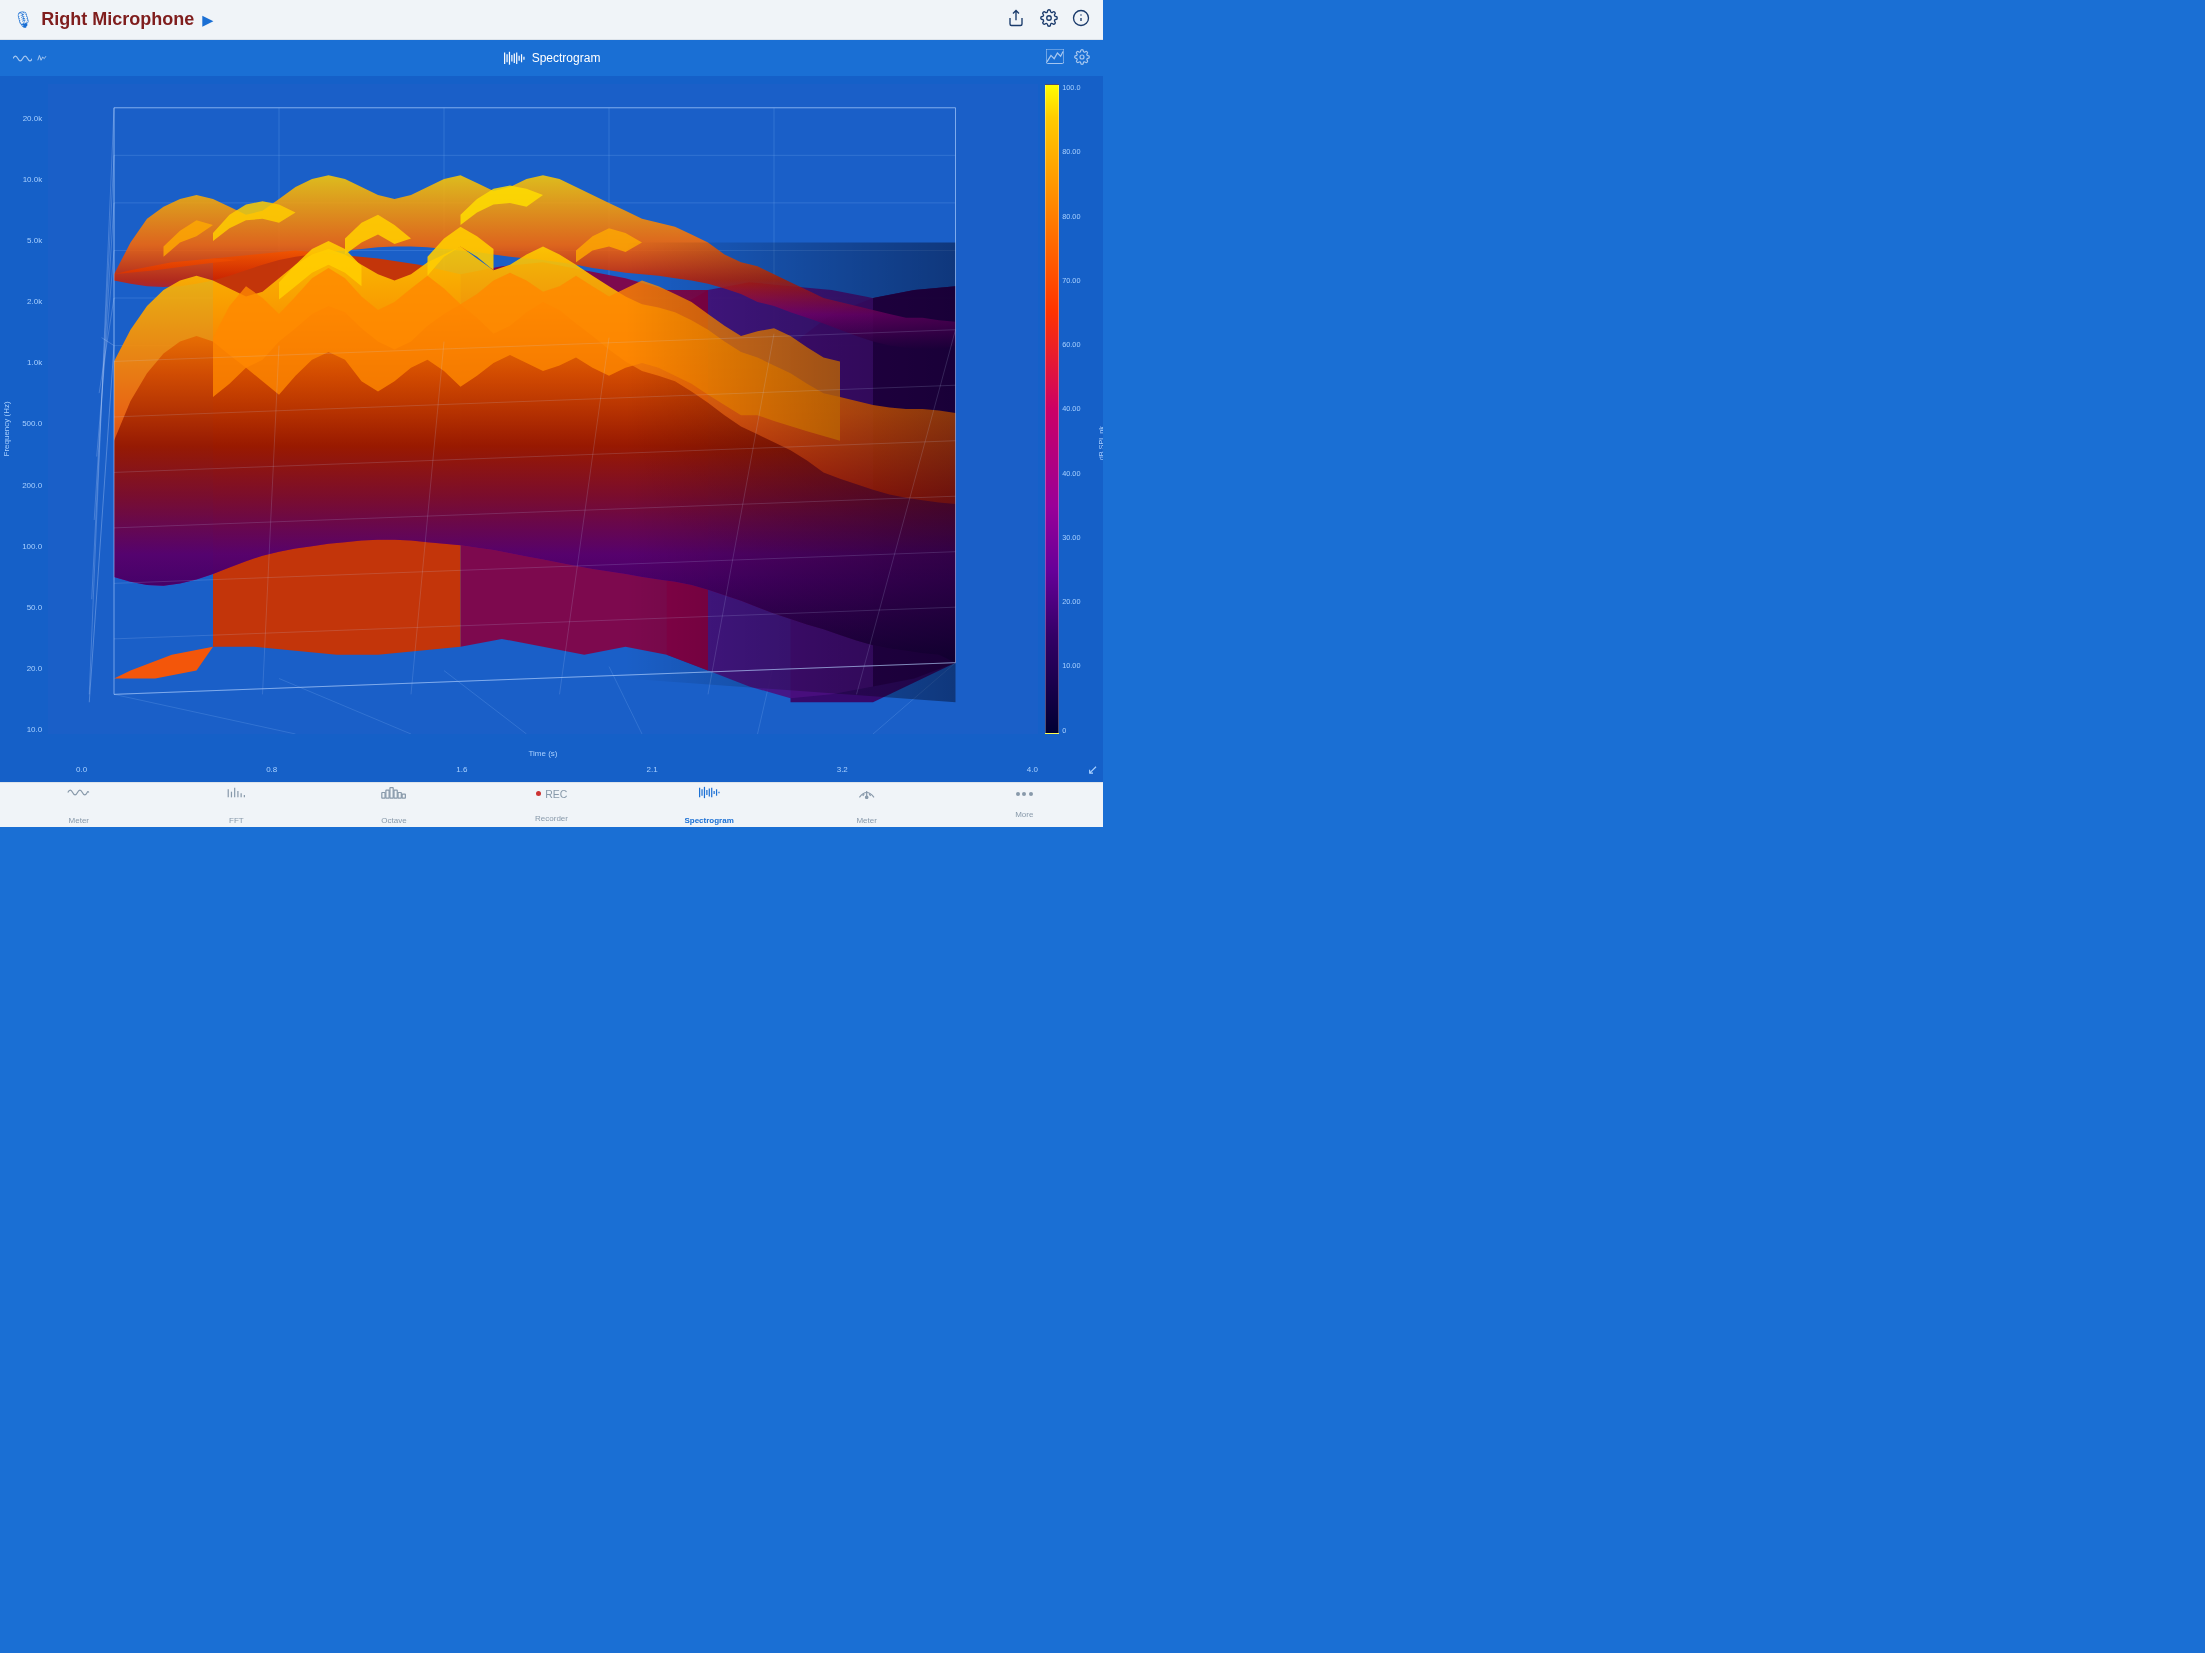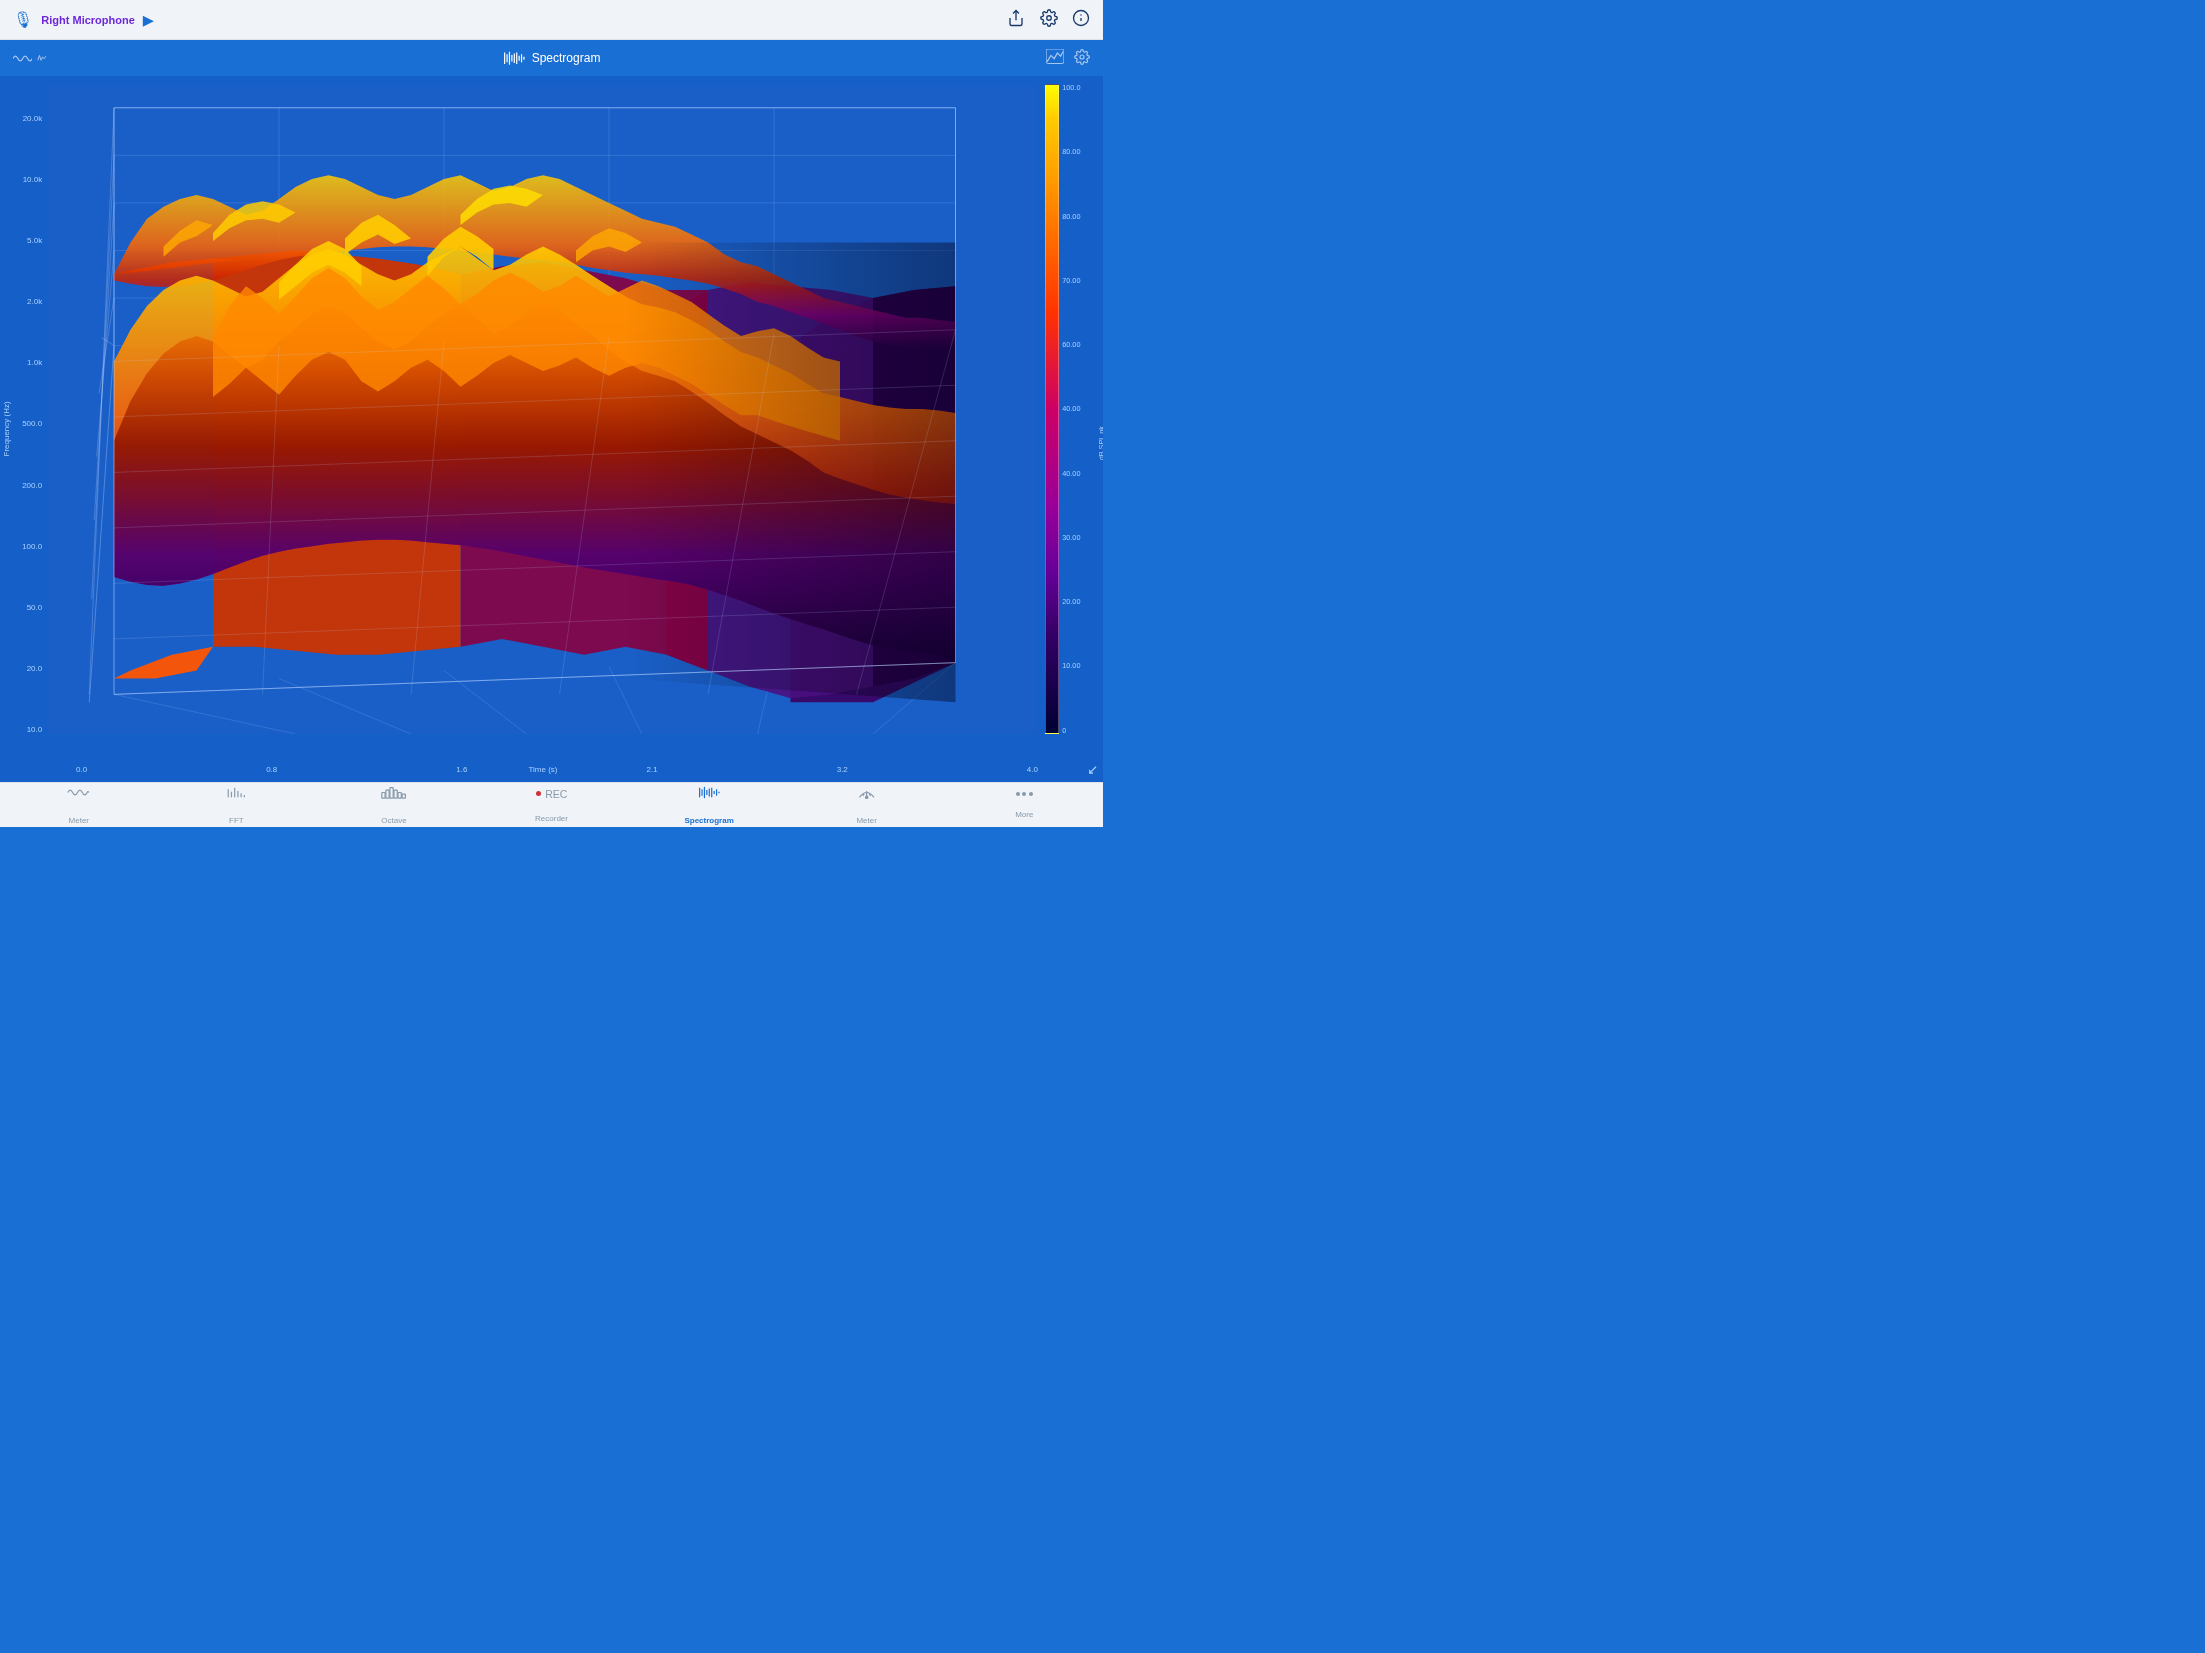--- a/index.html
+++ b/index.html
@@ -25,22 +25,22 @@
     .top-header-left {
       display: flex;
       align-items: center;
       gap: 8px;
     }
     .mic-icon {
       color: #1a6fd4;
       font-size: 16px;
     }
     .title-text {
-      color: #6d28d9;
-      font-size: 11px;
+      color: #7f1d1d;
+      font-size: 18px;
       font-weight: 600;
     }
     .play-btn {
       color: #1a6fd4;
       font-size: 14.5px;
       cursor: pointer;
       background: none;
       border: none;
     }
     .top-header-right {
@@ -144,21 +144,21 @@
       justify-content: space-between;
       align-items: flex-start;
     }
     .x-label {
       font-size: 8px;
       color: #a8d0ff;
       padding-left: 28px;
     }
     .x-axis-title {
       position: absolute;
-      bottom: 0px;
+      bottom: 16px;
       left: 50%;
       transform: translateX(-50%);
       font-size: 8px;
       color: #a8d0ff;
     }
 
     
     .color-scale {
       position: absolute;
       right: 6.5px;

